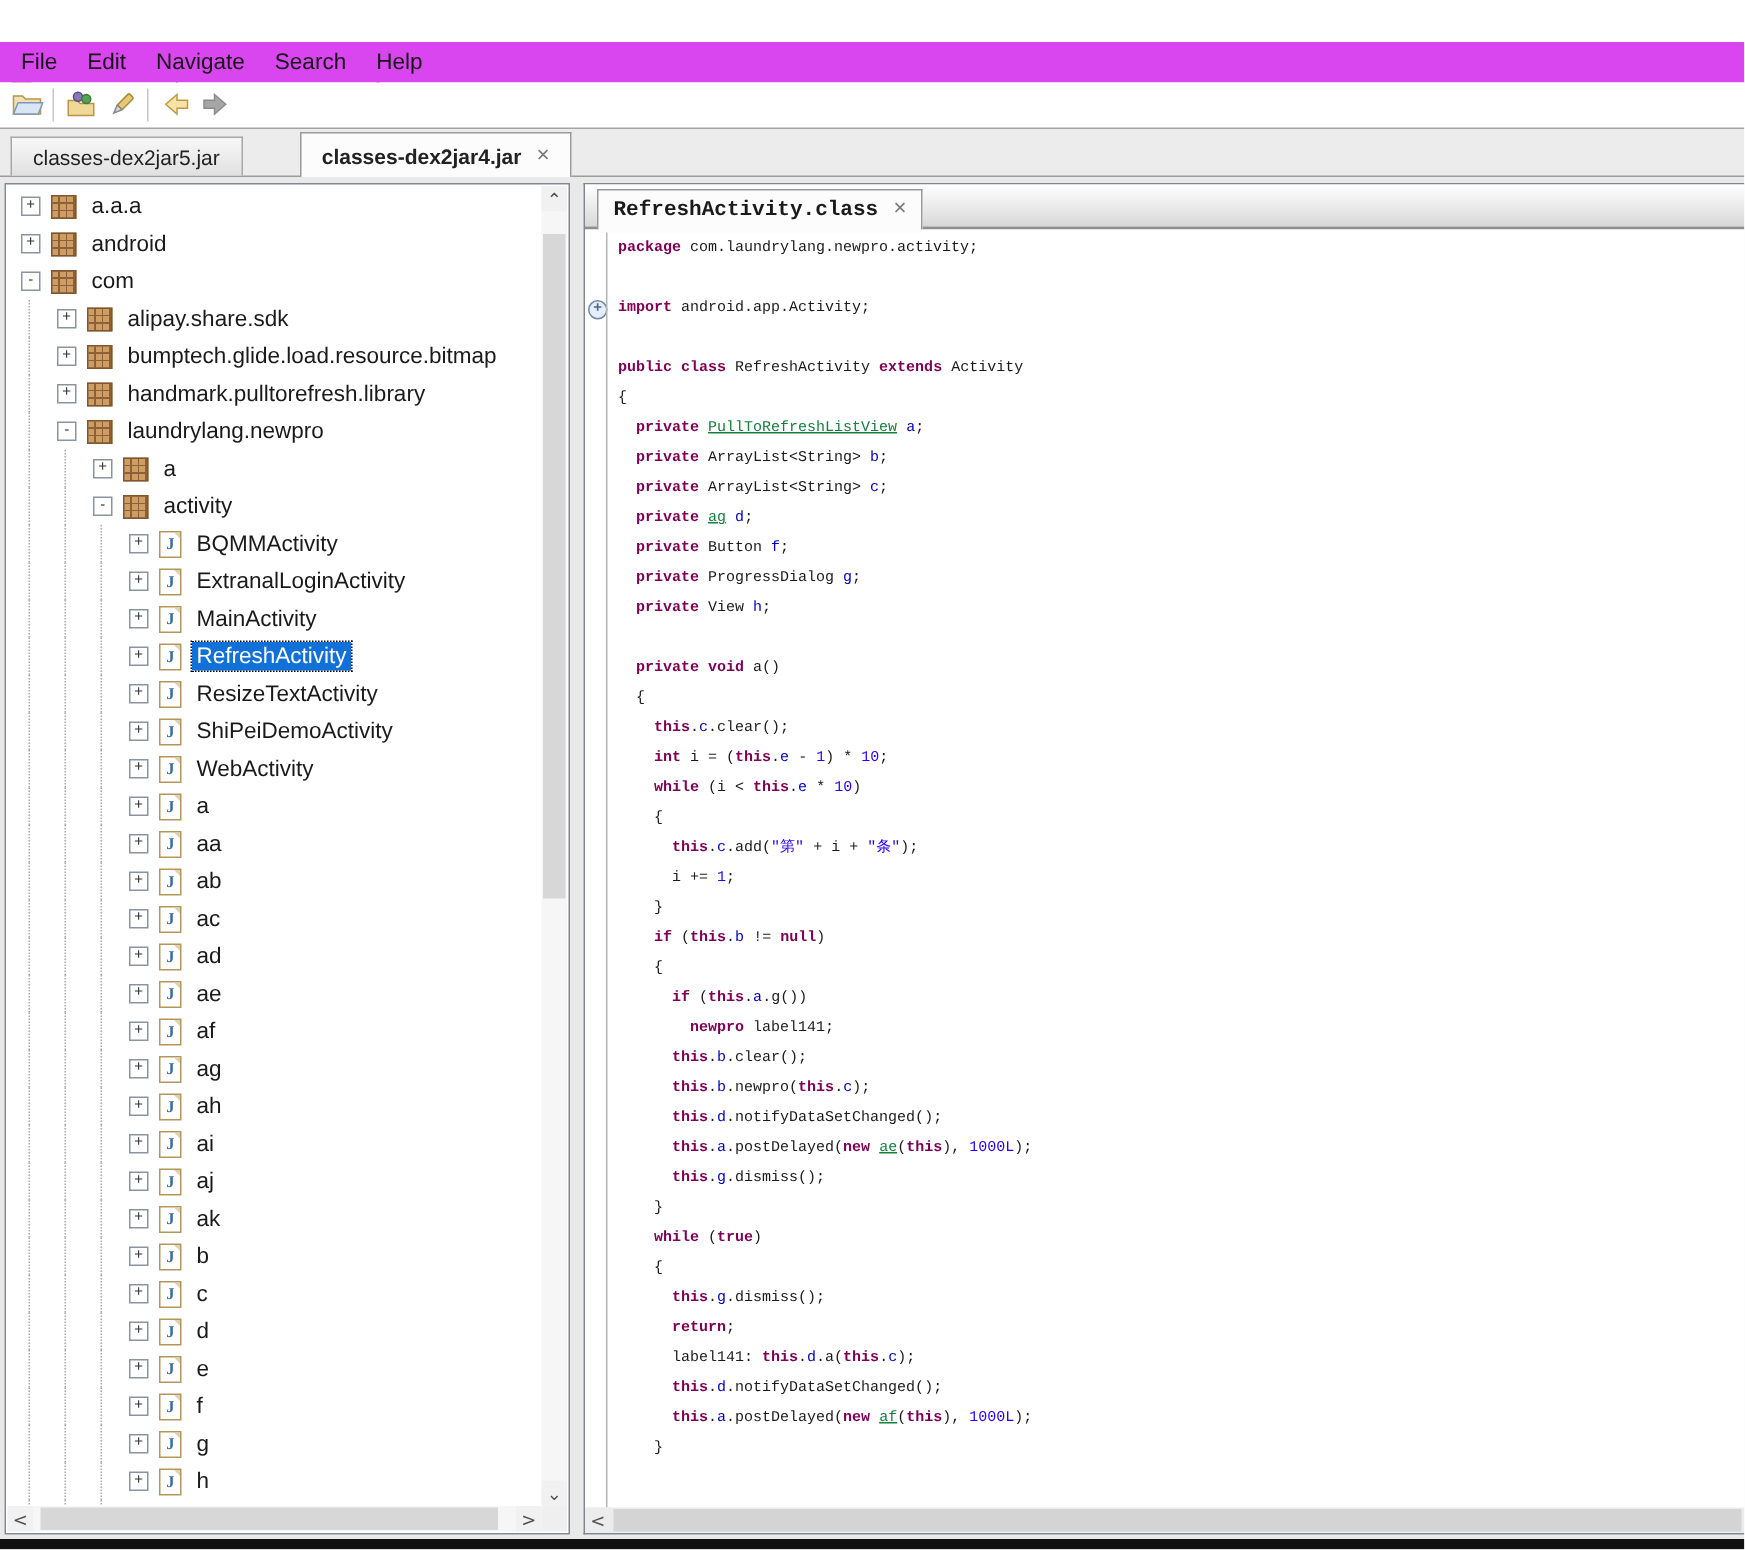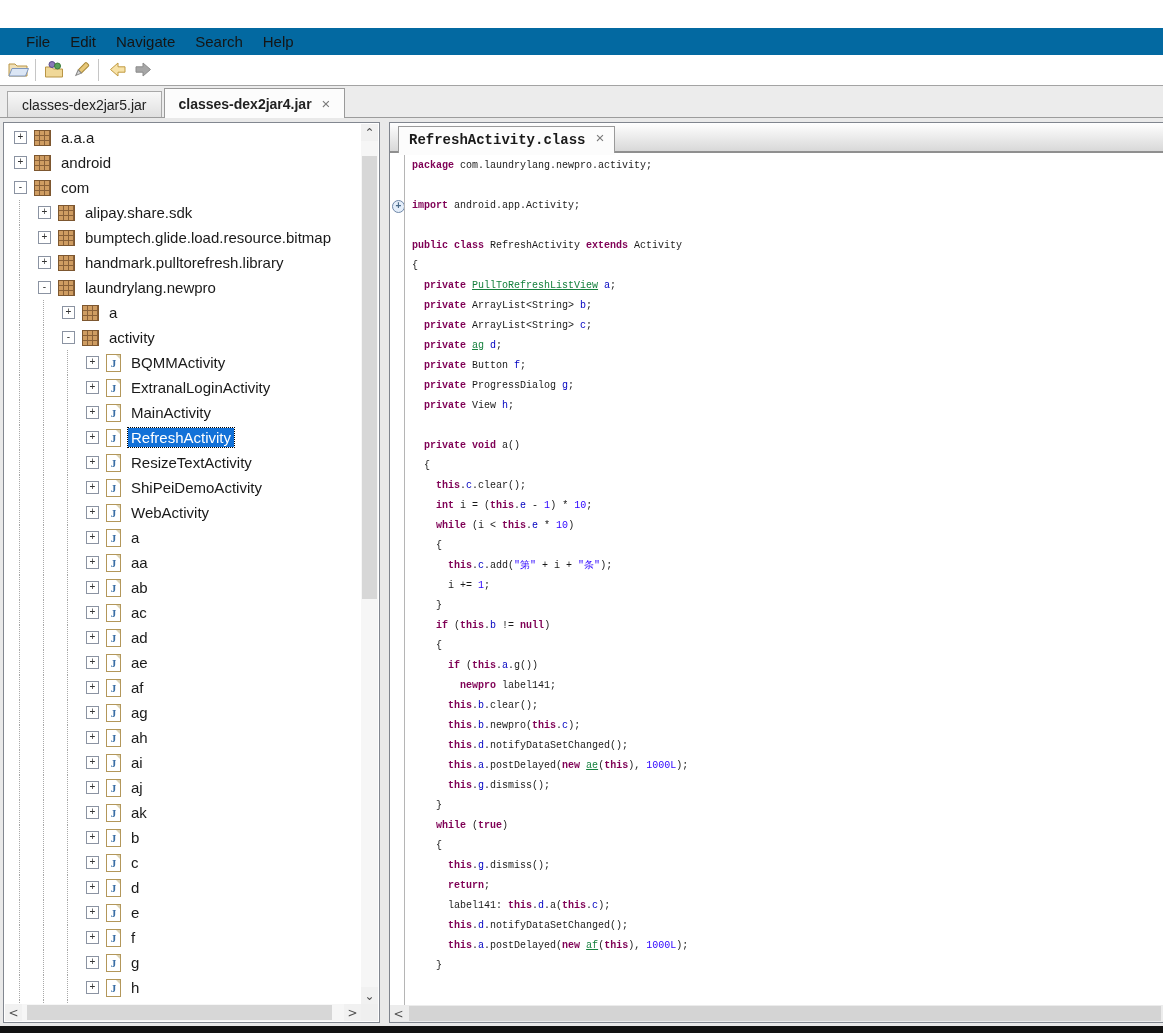--- a/index.html
+++ b/index.html
@@ -4,35 +4,35 @@
 <style>
   html,body{margin:0;padding:0;background:#fff;}
   .app{position:relative;width:1163px;height:1033px;overflow:hidden;background:#fff;
        font-family:"Liberation Sans",sans-serif;color:#1a1a1a;}
 
   
   .titlebar{position:absolute;left:0;top:0;right:0;height:28px;display:flex;align-items:center;background:#fff;margin-top:33px;}
   .titlebar .app-icon{margin:0 8px 0 5px;width:20px;height:20px;flex:0 0 auto;}
   .titlebar .title-text{font-size:15px;color:#111;}
 
-  .menubar{position:absolute;left:0;top:28px;right:0;height:27px;display:flex;align-items:center;background:#0369a1;padding-left:16px;}
+  .menubar{position:absolute;left:0;top:28px;right:0;height:27px;display:flex;align-items:center;background:#d946ef;padding-left:4px;}
   .menu-item{padding:3px 10px;font-size:15px;color:#151515;cursor:default;}
 
   .toolbar{position:absolute;left:0;top:55px;right:0;height:30px;display:flex;align-items:center;background:#fff;
            border-bottom:1px solid #a3a3a3;padding-left:4px;}
   .tb-btn{width:27px;height:26px;border:none;background:transparent;padding:1px;display:flex;align-items:center;justify-content:center;}
   .tb-sep{width:1px;height:22px;background:#c6c6c6;margin:0 4px;}
 
   
   .jar-tabstrip{position:absolute;left:0;top:86px;right:0;height:32px;background:#ececec;
                 border-bottom:1px solid #9c9c9c;display:flex;align-items:flex-end;padding-left:7px;box-sizing:border-box;}
   .jar-tab{display:flex;align-items:center;height:25px;padding:0 14px;margin-right:2px;
            background:linear-gradient(#f8f8f8,#e0e0e0);border:1px solid #a8a8a8;border-bottom:none;
            font-size:14px;color:#222;position:relative;}
-  .jar-tab.active{height:29px;background:#fcfcfc;font-weight:bold;margin-bottom:-1px;z-index:2;border-color:#9a9a9a;}
+  .jar-tab.active{height:29px;background:#fcfcfc;font-weight:bold;margin-bottom:-1px;z-index:2;border-color:#9a9a9a;margin-left:36px;}
   .tab-close{margin-left:10px;color:#7a7a7a;font-size:15px;font-weight:normal;line-height:12px;}
 
   
   .main-bg{position:absolute;left:0;top:118px;right:0;height:908px;background:#e9e9e9;}
   .bottom-bar{position:absolute;left:0;top:1026px;right:0;height:7px;background:#111;}
 
   
   .tree-panel{position:absolute;left:3px;top:122px;width:377px;height:901px;background:#fff;
               border:1px solid #828790;box-sizing:border-box;}
   .tree-viewport{position:absolute;left:1px;top:1px;right:18px;bottom:18px;overflow:hidden;padding-top:1px;}

